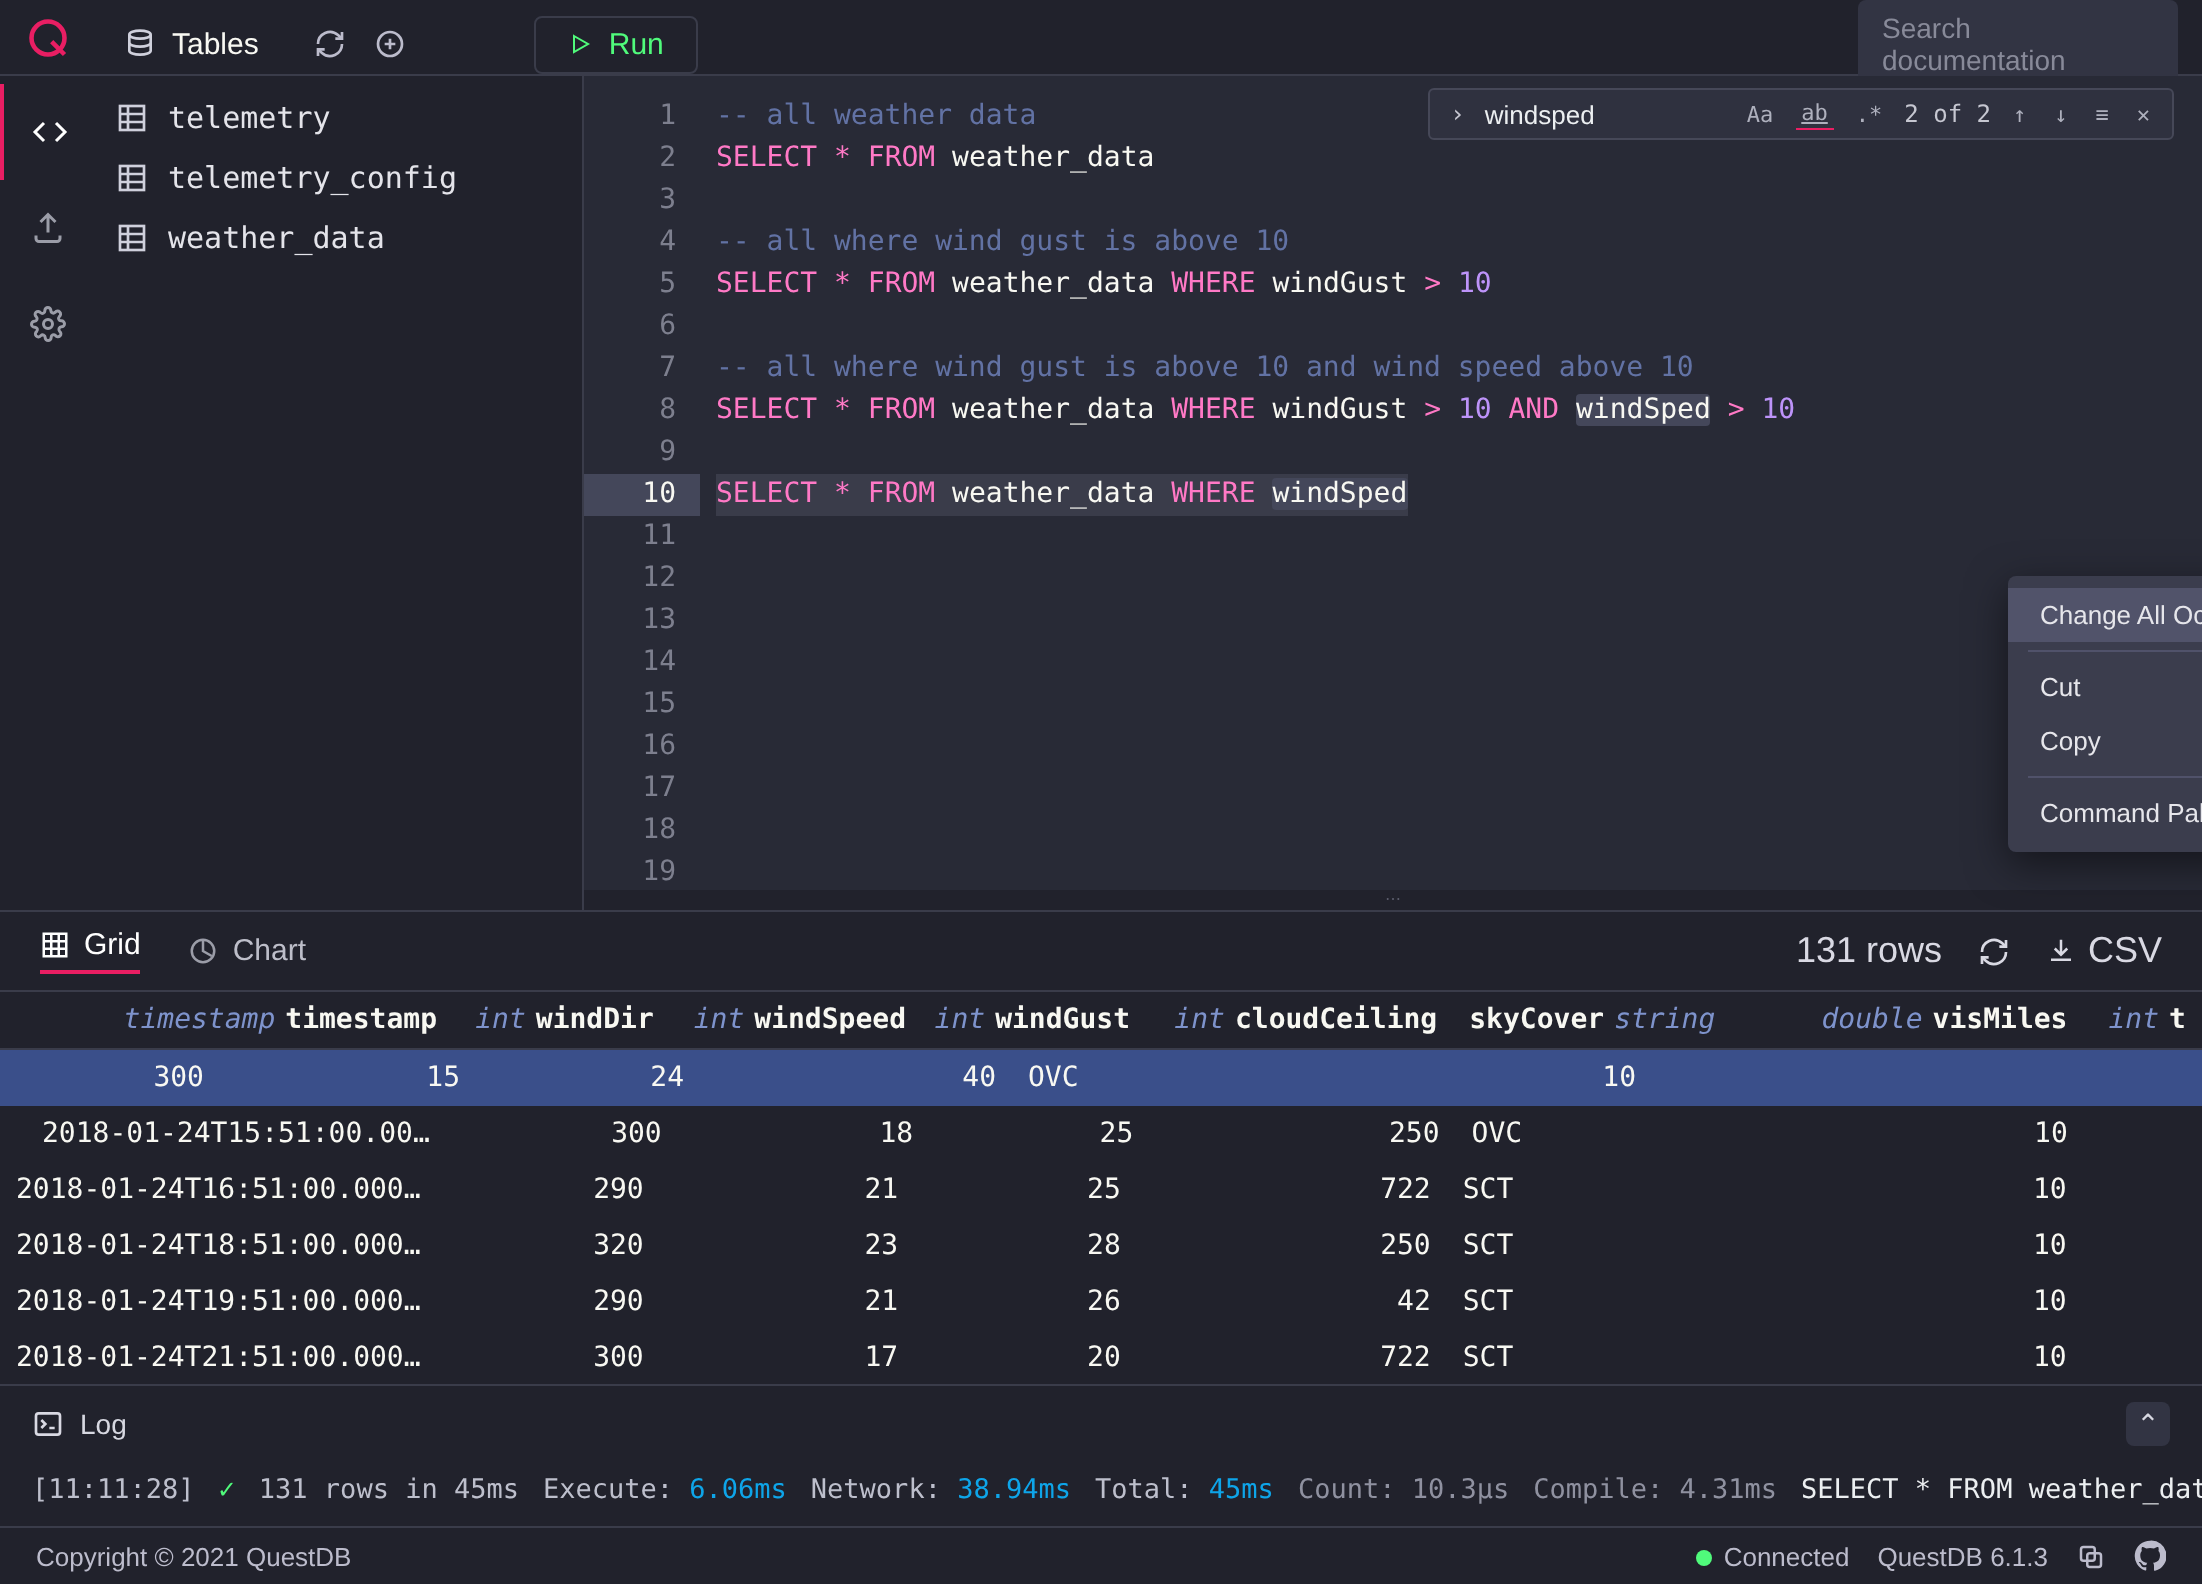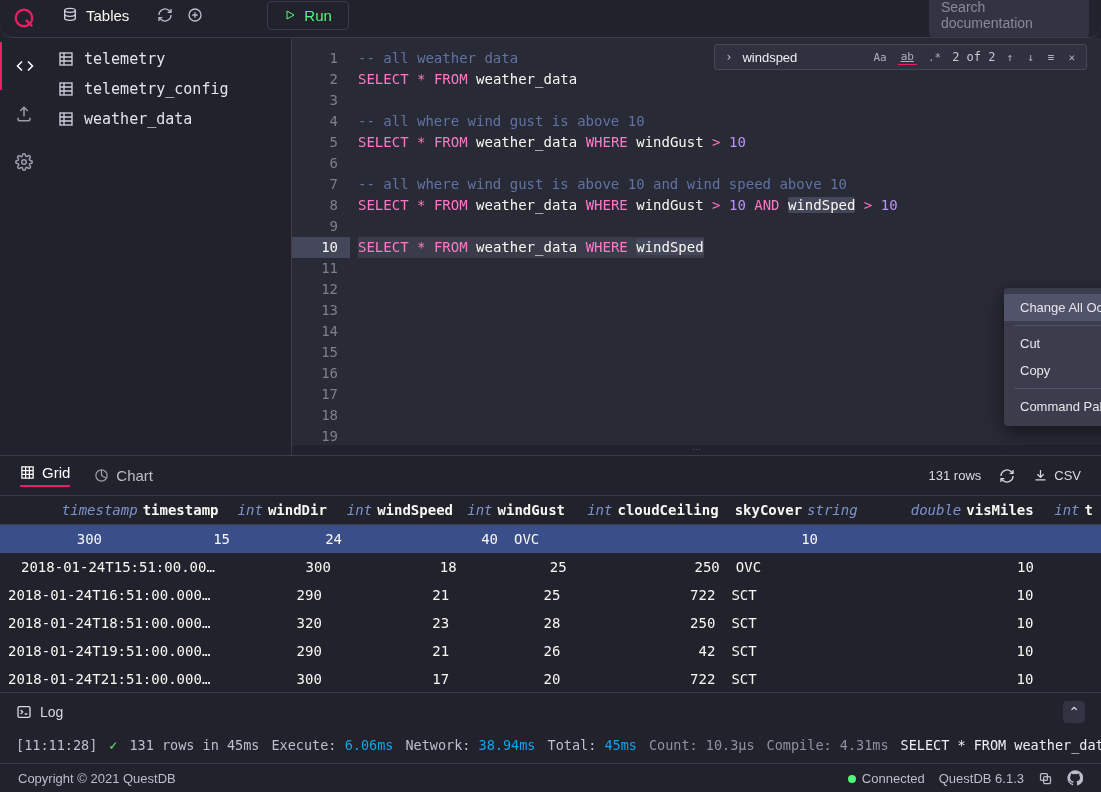--- a/index.html
+++ b/index.html
@@ -1,20 +1,20 @@
 <!DOCTYPE html>
 <html><head>
 <meta charset="utf-8">
 <style>
 * { margin:0; padding:0; box-sizing:border-box; }
 body { font-family: -apple-system, BlinkMacSystemFont, 'Segoe UI', sans-serif; background:#21222c; color:#f8f8f2; width:1101px; height:792px; overflow:hidden; font-size:13px; }
 .mono { font-family: 'SF Mono', Menlo, Consolas, monospace; }
 
 .app { display:flex; flex-direction:column; height:100%; }
-.topbar { display:flex; align-items:flex-end; height:38px; border-bottom:1px solid #3a3c4a;border-radius:13px; }
+.topbar { display:flex; align-items:flex-start; height:38px; border-bottom:1px solid #3a3c4a; }
 .logo-cell { width:48px; height:38px; display:flex; align-items:center; justify-content:center; }
 .rail-icon { width:48px; height:48px; display:flex; align-items:center; justify-content:center; color:#9b9da8; cursor:pointer; }
 .rail-icon.active { color:#f8f8f2; border-left:2px solid #e91e63; }
 
 .topbar-inner { display:flex; align-items:center; flex:1; padding-left:0; }
 .tables-tab { display:flex; align-items:center; gap:8px; height:38px; padding:0 14px; color:#f8f8f2; font-size:15px; }
 .topbar-icons { display:flex; gap:14px; padding:0 14px; color:#a4a6b3; }
 .topbar-icons span { cursor:pointer; }
 .run-btn { margin-left:50px; display:flex; align-items:center; gap:8px; padding:5px 16px; border:1px solid #3a3c4a; border-radius:4px; color:#50fa7b; font-size:15px; cursor:pointer; }
 .search-doc { margin-left:auto; margin-right:12px; background:#323443; border-radius:4px; padding:6px 12px; width:160px; color:#888a99; font-size:14px; }
@@ -48,21 +48,21 @@
 .ctx-item { display:flex; justify-content:space-between; padding:6px 16px; color:#e6e6eb; cursor:pointer; }
 .ctx-item.hl { background:#51536a; }
 .ctx-sep { height:1px; background:#50526a; margin:4px 10px; }
 
 .drag-dots { text-align:center; color:#5a5c6b; font-size:8px; height:10px; line-height:10px; }
 
 .results { border-top:1px solid #3a3c4a; display:flex; flex-direction:column; height:308px; }
 .res-tabs { display:flex; align-items:center; padding:8px 20px; gap:24px; position:relative; }
 .res-tab { display:flex; align-items:center; gap:7px; color:#bdbec9; font-size:15px; cursor:pointer; }
 .res-tab.active { color:#fff; border-bottom:2px solid #e91e63; padding-bottom:4px; }
-.res-right { margin-left:auto; display:flex; align-items:center; gap:18px; color:#d9d9e3; font-size:13px; }
+.res-right { margin-left:auto; display:flex; align-items:center; gap:18px; color:#d9d9e3; font-size:18px; }
 .csv-btn { display:flex; align-items:center; gap:6px; cursor:pointer; }
 
 .grid-head { display:flex; padding:6px 0 6px 8px; border-top:1px solid #3a3c4a; border-bottom:1px solid #3a3c4a; overflow:hidden; }
 .gh-col { padding:0 8px; font-size:14px; display:flex; align-items:baseline; gap:5px; justify-content:flex-end; }
 .gh-type { font-style:italic; color:#7e93cc; }
 .gh-name { color:#f8f8f2; font-weight:600; }
 .grid-body { overflow:auto; font-size:14px; flex:1; }
 .grid-row { display:flex; height:28px; align-items:center; border-bottom:0px; }
 .grid-row.sel { background:#3a4f8a; }
 .grid-row.sel.first .cell-0 { outline:1px solid #cdd5ea; }

